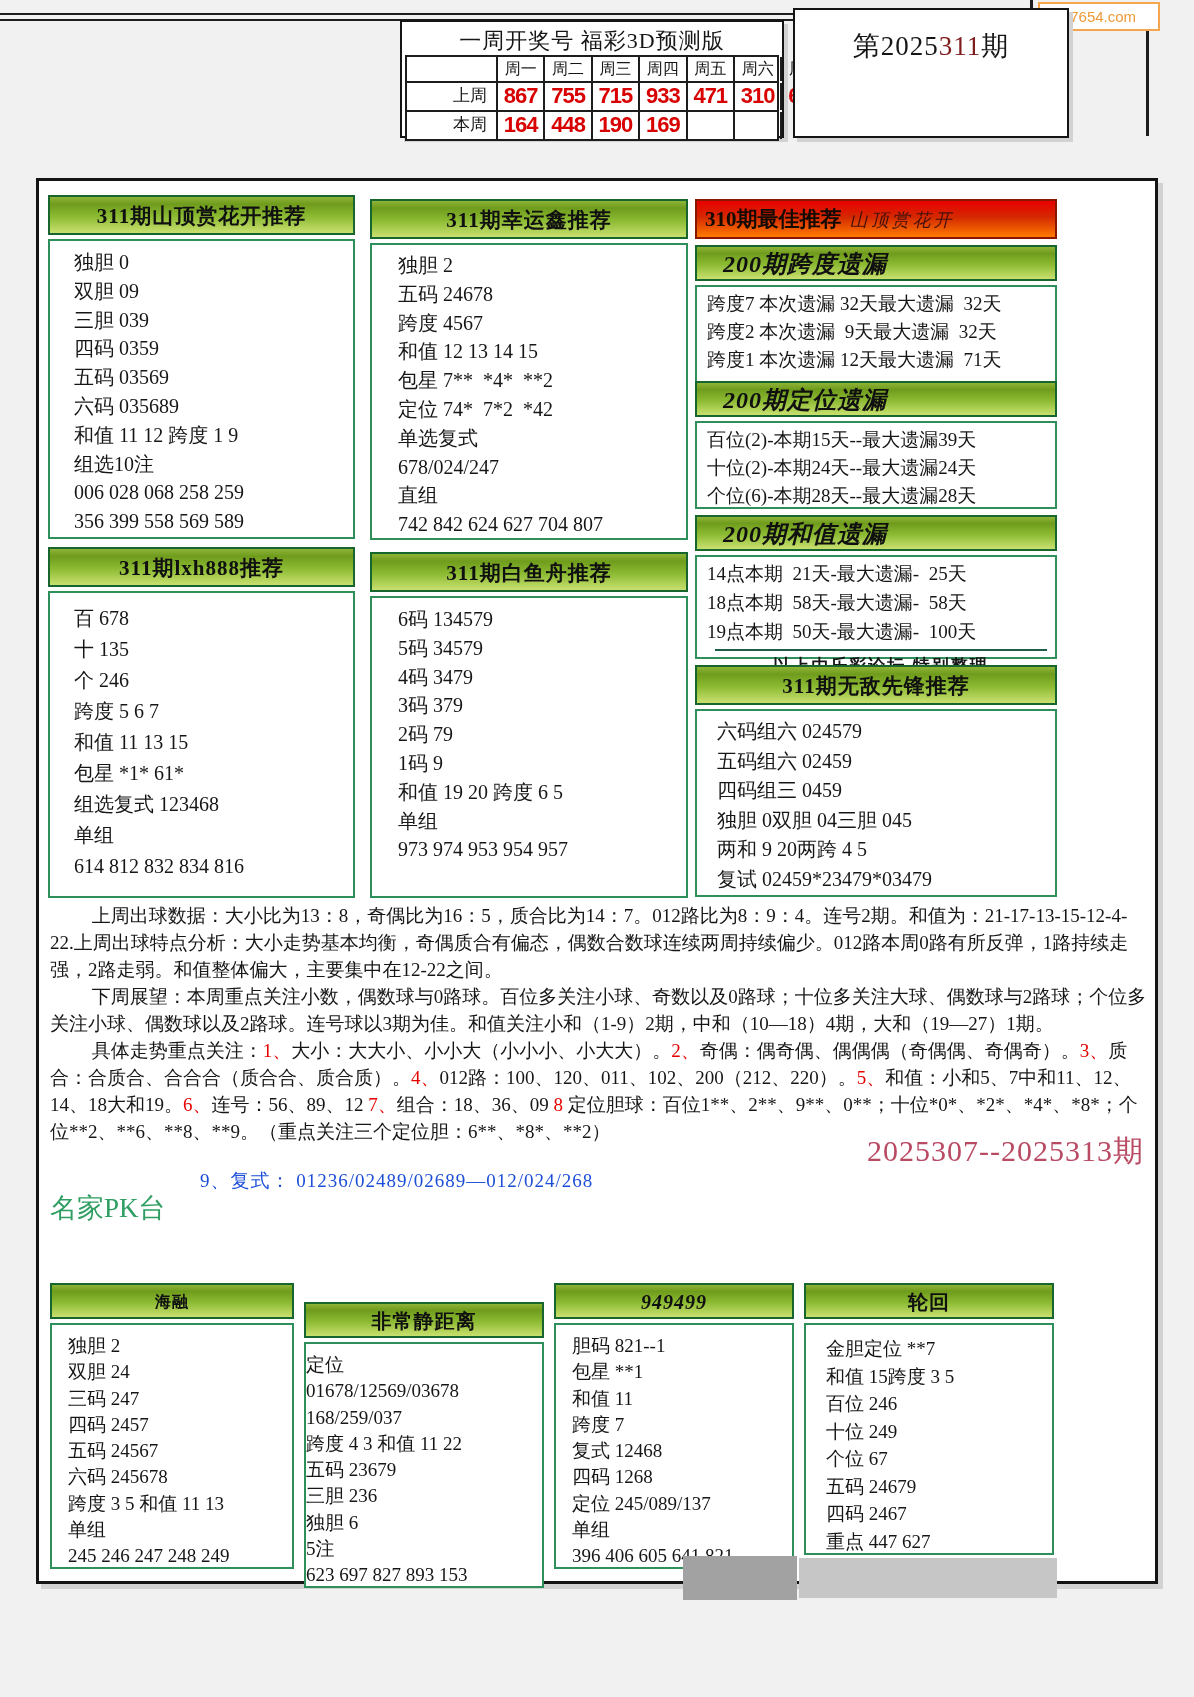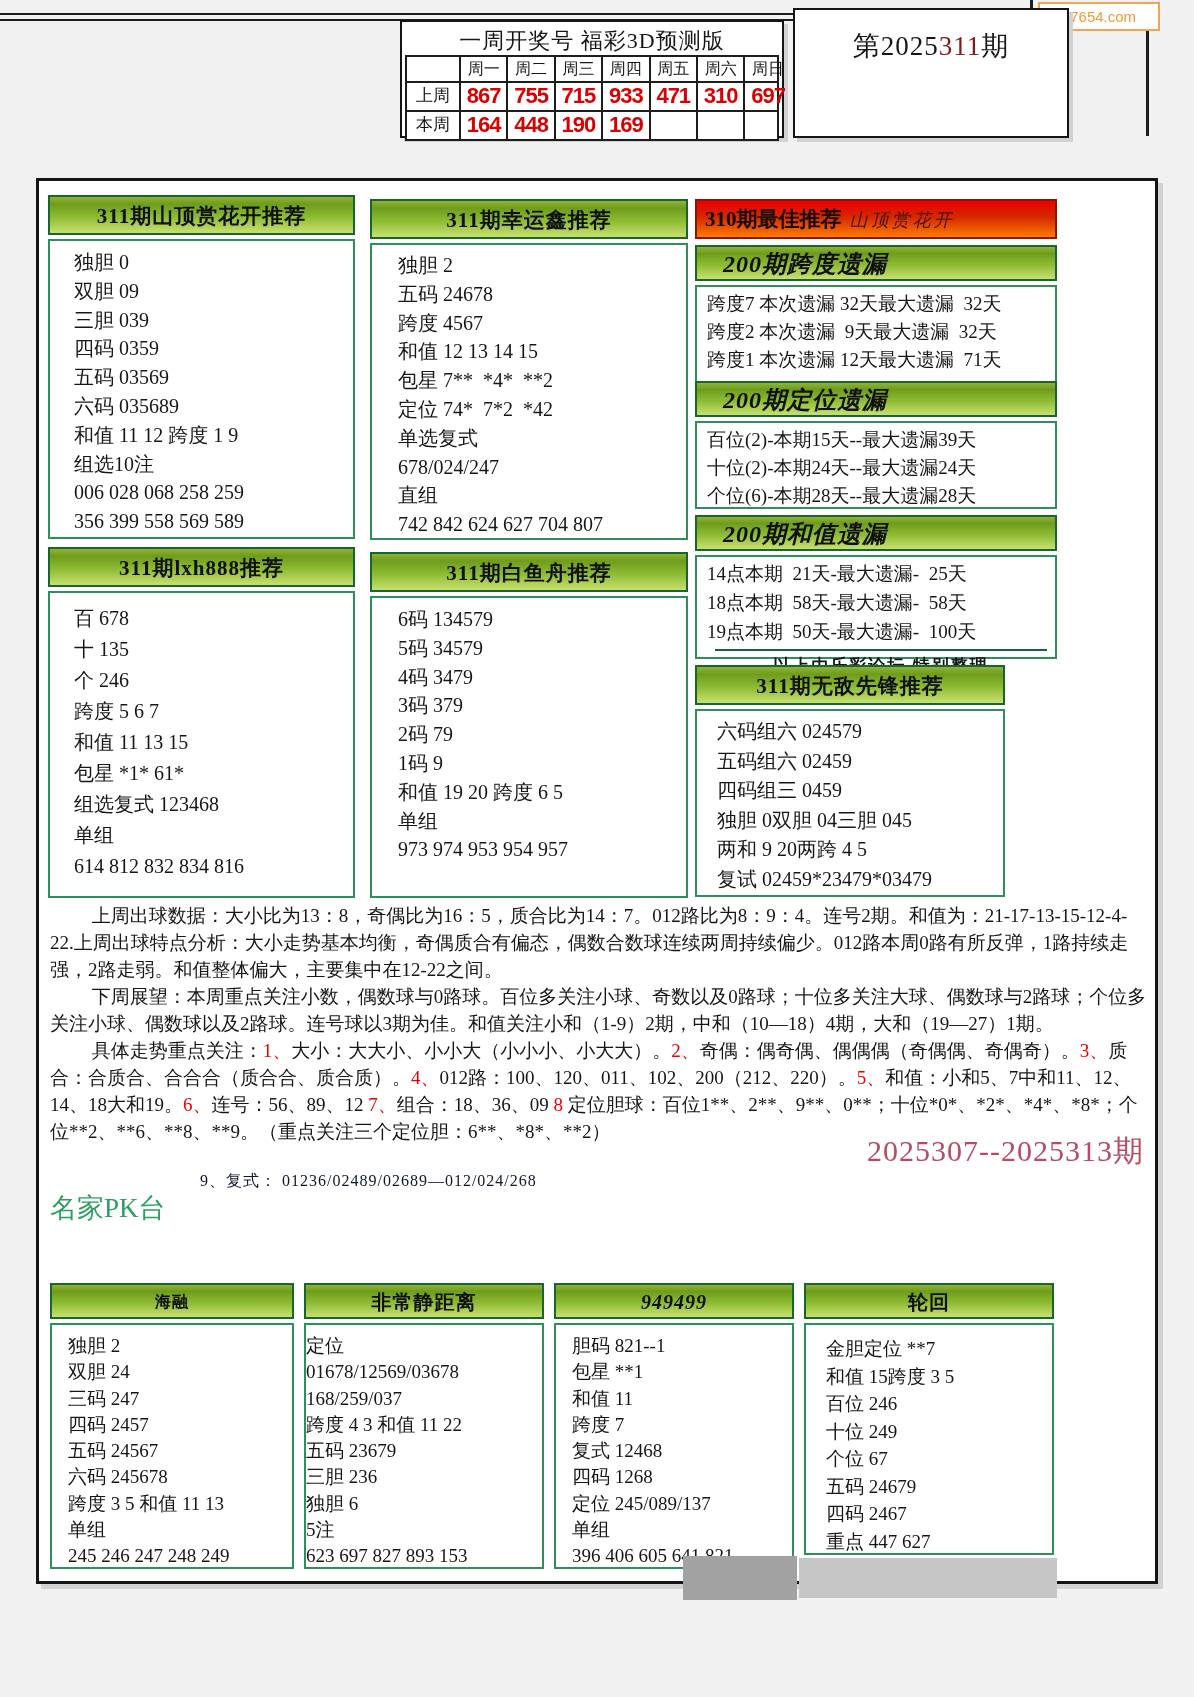--- a/index.html
+++ b/index.html
@@ -12,21 +12,21 @@
   .vline{background:#1d1d1d;}
   .watermark{border:2px solid #f3a64e;color:#ef9a39;background:#fff;text-align:center;
              font:15px "Liberation Sans",sans-serif;line-height:25px;}
   .hdr-box{background:#fff;border:2px solid #141414;box-shadow:4px 4px 0 #d2d2d2;}
   .hdr-title{text-align:center;font-size:22px;letter-spacing:1px;padding-top:4px;}
   .issue-text{text-align:center;font-size:27px;letter-spacing:1px;padding-top:18px;}
   .issue-red{color:#7f1d1d;}
 
   
   .week-table{border:2px solid #1d1d1d;background:#fff;}
-  .wk-row{display:flex;}
+  .wk-row{display:flex;padding-left:37px;}
   .wk-row + .wk-row{border-top:2px solid #1d1d1d;}
   .wk-label{width:52px;text-align:center;font-size:17px;flex:none;}
   .wk-cells{display:flex;flex:1;}
   .wk-cell{width:45.4px;flex:none;border-left:2px solid #1d1d1d;text-align:center;overflow:hidden;}
   .wk-day{font-size:16px;line-height:23px;}
   .wk-num{font:bold 22px "Liberation Sans",sans-serif;color:#d80000;line-height:26px;letter-spacing:-1px;}
 
   
   .frame{background:#fff;border:3px solid #141414;box-shadow:5px 5px 0 #d2d2d2;}
 
@@ -45,21 +45,21 @@
   .banner{background:linear-gradient(180deg,#e80000 0%,#d42900 45%,#ff7a00 100%);
           border:2px solid #8a1500;box-sizing:border-box;padding-left:8px;white-space:nowrap;}
   .banner-bold{font-weight:900;font-size:21px;color:#140a00;}
   .banner-script{color:#46100a;font-size:18px;font-style:italic;letter-spacing:3px;margin-left:8px;}
 
   
   .analysis{font-size:19px;line-height:27px;}
   .para{margin:0;text-indent:2.2em;}
   .red{color:#e60000;}
   .p4row{position:relative;height:50px;}
-  .p4line{position:absolute;left:150px;top:22px;color:#0f172a;font-size:16px;letter-spacing:1px;white-space:pre;}
+  .p4line{position:absolute;left:150px;top:22px;color:#1d4ed8;font-size:19px;letter-spacing:1px;white-space:pre;}
   .period-range{position:absolute;right:4px;top:-8px;color:#b94a63;font-size:30px;letter-spacing:1px;}
   .pk-title{color:#2e9e62;font-size:27px;text-indent:0;margin:0;}
 
   .gbar{position:absolute;}
 </style>
 </head>
 <body>
 
 <div class="page">
 
@@ -203,21 +203,21 @@
     <div class="gbody" style="height:104px;padding:3px 0 0 10px;">
       <div>
           <div class="line fs19">14点本期  21天-最大遗漏-  25天</div>
           <div class="line fs19">18点本期  58天-最大遗漏-  58天</div>
           <div class="line fs19">19点本期  50天-最大遗漏-  100天</div>
         </div>
       <div class="src-note">以上由乐彩论坛  特别整理</div>
     </div>
   </div>
 
-  <div class="abs" style="left:695px;top:665px;width:310px;">
+  <div class="abs" style="left:695px;top:665px;width:362px;">
     <div class="ghead" style="height:40px;line-height:38px;">311期无敌先锋推荐</div>
     <div class="gbody" style="height:188px;padding:6px 0 0 20px;">
         <div class="line lh29">六码组六 024579</div>
         <div class="line lh29">五码组六 02459</div>
         <div class="line lh29">四码组三 0459</div>
         <div class="line lh29">独胆 0双胆 04三胆 045</div>
         <div class="line lh29">两和 9 20两跨 4 5</div>
         <div class="line lh29">复试 02459*23479*03479</div>
       </div>
   </div>
@@ -241,21 +241,21 @@
         <div class="line fs19 lh26">三码 247</div>
         <div class="line fs19 lh26">四码 2457</div>
         <div class="line fs19 lh26">五码 24567</div>
         <div class="line fs19 lh26">六码 245678</div>
         <div class="line fs19 lh26">跨度 3 5 和值 11 13</div>
         <div class="line fs19 lh26">单组</div>
         <div class="line fs19 lh26">245 246 247 248 249</div>
       </div>
   </div>
   <div class="abs" style="left:304px;top:1283px;width:240px;">
-    <div class="ghead" style="height:36px;line-height:34px;font-size:20px;">非常静距离</div>
+    <div class="ghead" style="height:36px;line-height:34px;font-size:20px;margin-top:19px;">非常静距离</div>
     <div class="gbody" style="height:246px;padding:8px 0 0 0;">
         <div class="line fs19 lh26">定位</div>
         <div class="line fs19 lh26">01678/12569/03678</div>
         <div class="line fs19 lh26">168/259/037</div>
         <div class="line fs19 lh26">跨度 4 3 和值 11 22</div>
         <div class="line fs19 lh26">五码 23679</div>
         <div class="line fs19 lh26">三胆 236</div>
         <div class="line fs19 lh26">独胆 6</div>
         <div class="line fs19 lh26">5注</div>
         <div class="line fs19 lh26">623 697 827 893 153</div>

